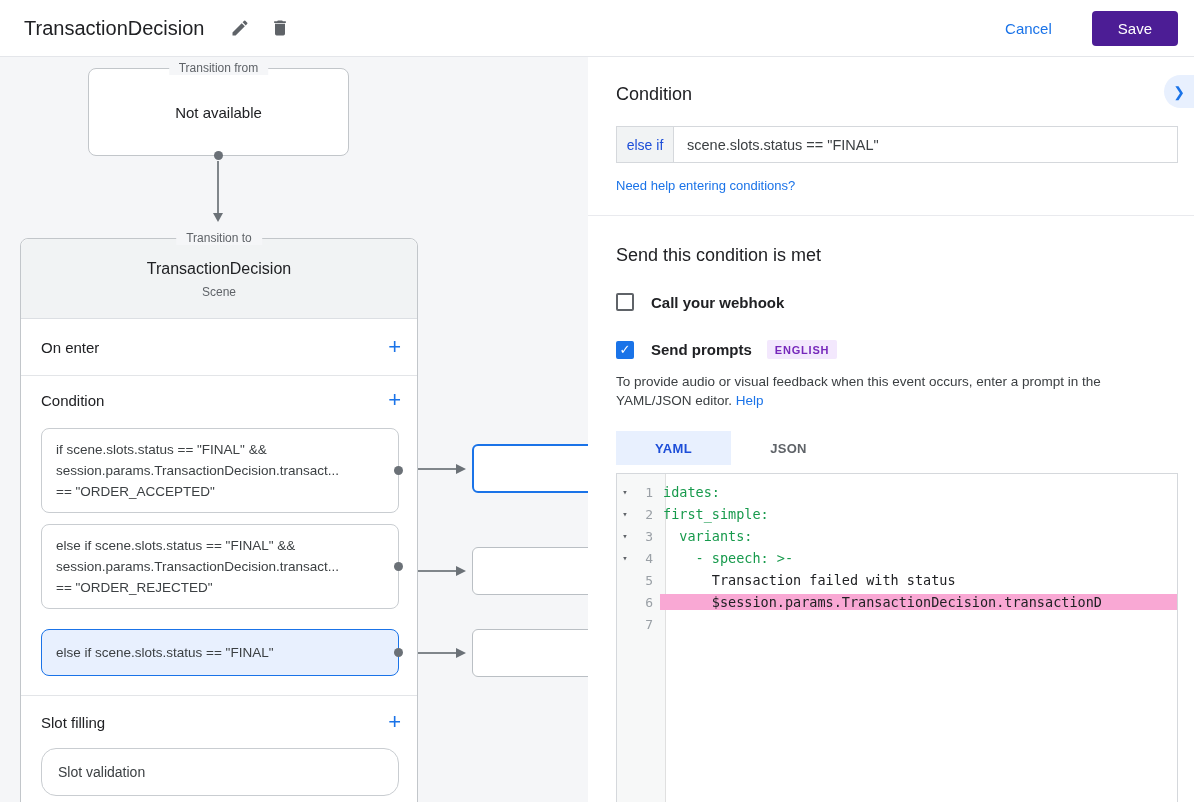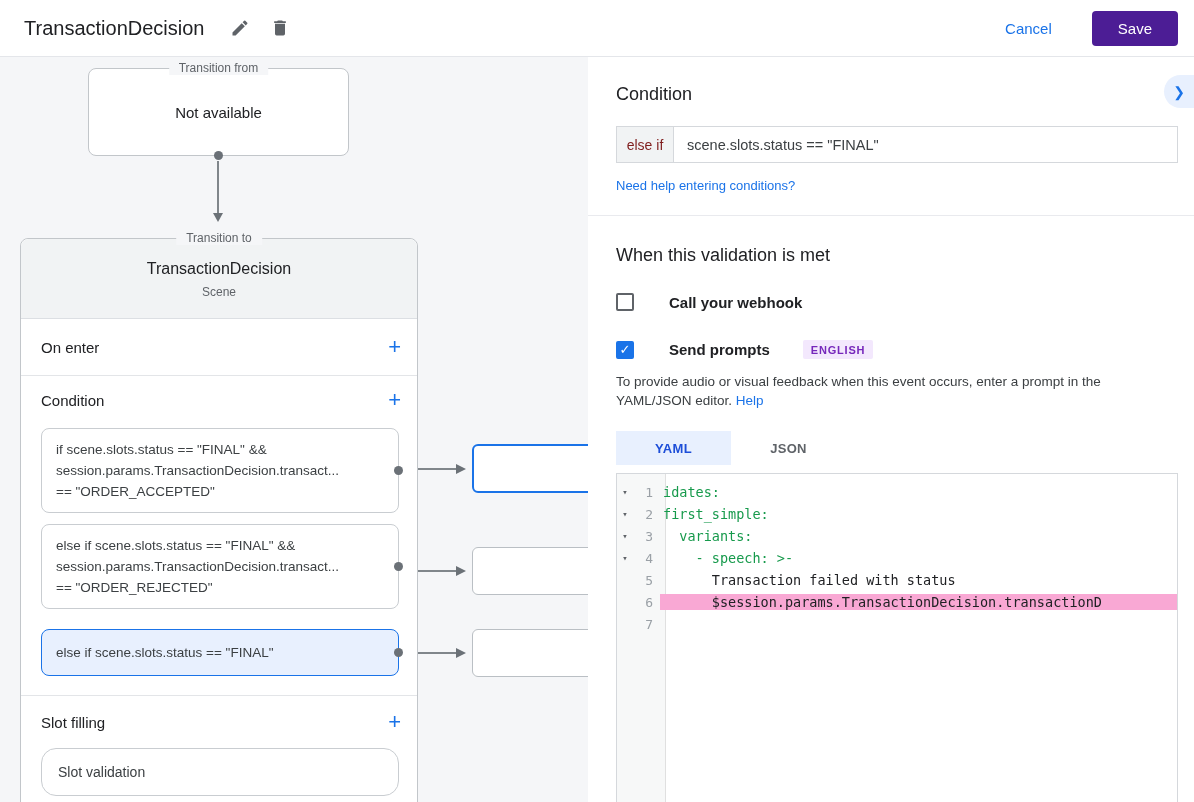--- a/index.html
+++ b/index.html
@@ -67,28 +67,28 @@
   .panel { position:absolute; left:588px; top:57px; right:0; bottom:0; background:#fff;
     z-index:10; padding:0 16px 0 28px; }
   .panel-chevron { position:absolute; top:18px; right:0; width:30px; height:33px;
     background:#e8f0fe; border-radius:17px 0 0 17px; display:flex; align-items:center;
     justify-content:center; color:#1a73e8; font-size:14px; font-weight:bold; cursor:pointer; }
   .ph { font-size:18px; font-weight:400; color:#202124; }
   .ph1 { margin-top:27px; }
   .cond-input { margin-top:21px; display:flex; align-items:stretch; height:37px;
     border:1px solid #d5d8dc; background:#fff; }
   .cond-prefix { width:57px; background:#f1f3f4; border-right:1px solid #d5d8dc;
-    display:flex; align-items:center; justify-content:center; font-size:14px; color:#7f1d1d; }
+    display:flex; align-items:center; justify-content:center; font-size:14px; color:#1d4ed8; }
   .cond-value { flex:1; display:flex; align-items:center; padding-left:13px;
     font-size:14.5px; color:#3c4043; cursor:text; }
   .link { color:#1a73e8; font-size:13px; cursor:pointer; }
   .help-row { margin-top:13px; }
   .divider { margin:21px -16px 0 -28px; border-top:1px solid #e9eaee; }
   .ph2 { margin-top:29px; }
-  .check-row { display:flex; align-items:center; margin-top:27px;gap:18px; }
+  .check-row { display:flex; align-items:center; margin-top:27px; }
   .checkbox { width:18px; height:18px; border:2px solid #5f6368; border-radius:2px;
     margin-right:17px; flex:none; cursor:pointer; }
   .checkbox.checked { background:#1a73e8; border-color:#1a73e8; display:flex;
     align-items:center; justify-content:center; color:#fff; font-size:13px; font-weight:bold; }
   .check-lbl { font-size:15px; font-weight:bold; color:#202124; }
   .badge { margin-left:15px; background:#f3e8fd; color:#7627bb; font-size:11px;
     font-weight:bold; letter-spacing:0.8px; padding:4px 8px 3px; border-radius:2px; }
   .hint { margin-top:13px; font-size:13.5px; line-height:19px; color:#3c4043; max-width:578px; }
   .tabs { margin-top:21px; display:flex; }
   .tab { width:115px; height:34px; display:flex; align-items:center; justify-content:center;
@@ -198,21 +198,21 @@
   <div class="ph ph1">Condition</div>
 
   <div class="cond-input">
     <span class="cond-prefix">else if</span>
     <span class="cond-value">scene.slots.status == "FINAL"</span>
   </div>
   <div class="help-row"><span class="link">Need help entering conditions?</span></div>
 
   <div class="divider"></div>
 
-  <div class="ph ph2">When this validation is met</div>
+  <div class="ph ph2">Send this condition is met</div>
 
   <div class="check-row">
     <span class="checkbox"></span>
     <span class="check-lbl">Call your webhook</span>
   </div>
 
   <div class="check-row" style="margin-top:29px">
     <span class="checkbox checked">
       <span>✓</span>
     </span>

